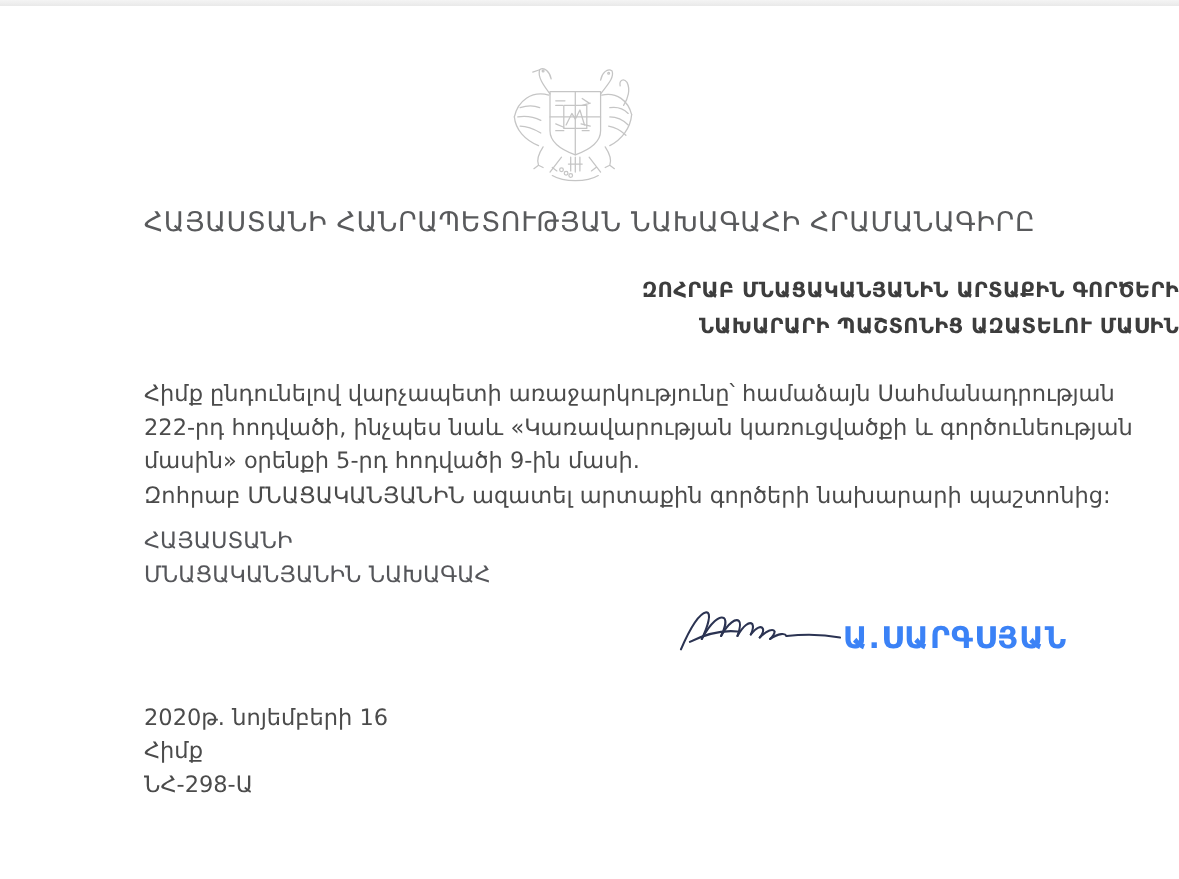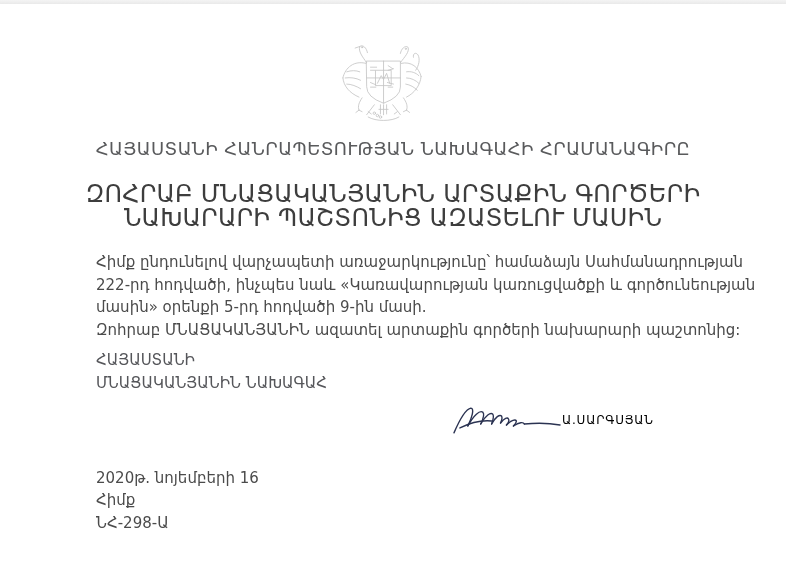--- a/index.html
+++ b/index.html
@@ -37,23 +37,23 @@
     font-size: 18px;
     letter-spacing: 0.4px;
     color: #595a5c;
     white-space: nowrap;
   }
   .doc-title {
     position: absolute;
     top: 183px;
     left: 0;
     width: 100%;
-    text-align: center;
-    font-size: 24px;
-    font-weight: normal;
+    text-align: right;
+    font-size: 14px;
+    font-weight: bold;
     line-height: 23.5px;
     letter-spacing: 0.2px;
     color: #3d3d3d;
   }
   .body-text {
     position: absolute;
     left: 96px;
     top: 251px;
     width: 610px;
     font-size: 15px;
@@ -73,24 +73,25 @@
     position: absolute;
     left: 450px;
     top: 403px;
     width: 114px;
     height: 36px;
   }
   .signatory-name {
     position: absolute;
     left: 562px;
     top: 413px;
-    font-size: 12px;
+    font-size: 20px;
     letter-spacing: 0.8px;
-    color: #000000;
+    color: #3b82f6;
     white-space: nowrap;
+    font-weight: bold;
   }
   .footer-block {
     position: absolute;
     left: 96px;
     top: 467px;
     font-size: 15px;
     line-height: 22.3px;
     color: #4b4b4b;
   }
 </style>

